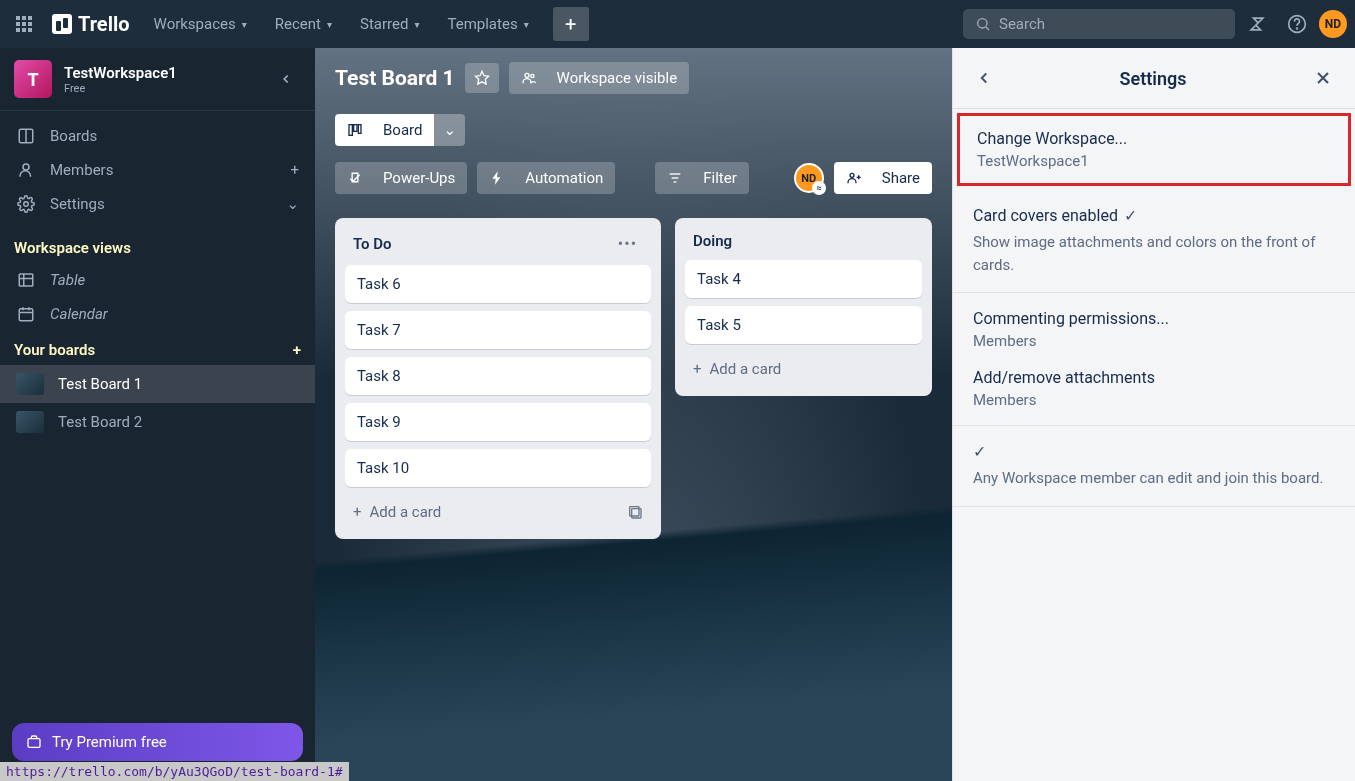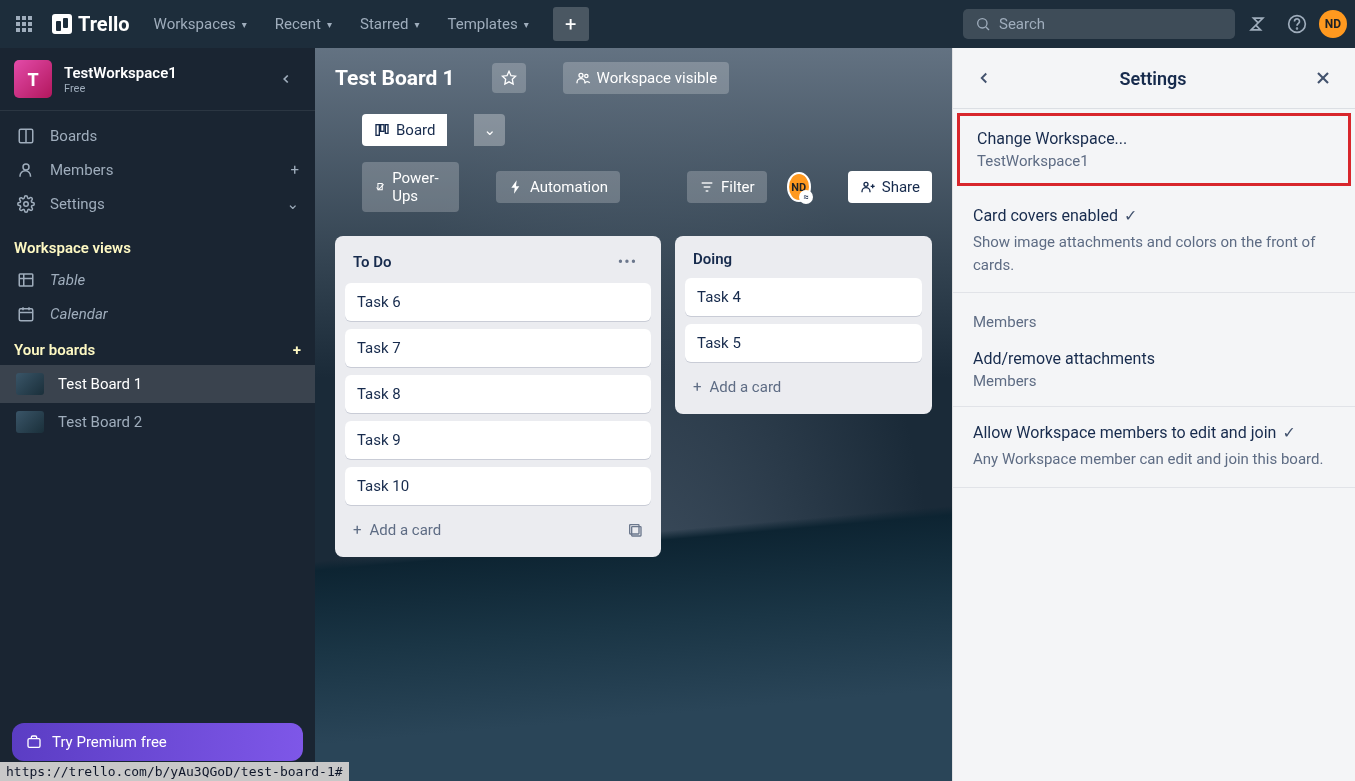--- a/index.html
+++ b/index.html
@@ -34,35 +34,35 @@
 .collapse-btn { color: #9fadbc; cursor: pointer; padding: 4px 8px; }
 .side-section { padding: 8px 0; }
 .side-item { display: flex; align-items: center; padding: 8px 16px; gap: 14px; color: #9fadbc; cursor: pointer; font-size: 15px; }
 .side-item.active { background: rgba(255,255,255,0.14); color: #fff; }
 .side-item .icon-slot { width: 20px; display: flex; justify-content: center; }
 .side-item .spacer { flex: 1; }
 .side-heading { padding: 10px 14px 6px; color: #fef9c3; font-weight: 600; font-size: 15px; display: flex; align-items: center; }
 .side-heading .spacer { flex: 1; }
 .board-thumb { width: 28px; height: 22px; background: linear-gradient(135deg, #3a5568, #1a2f3a); border-radius: 3px; }
 .premium-btn { margin: auto 12px 12px; background: linear-gradient(90deg, #5b3dc4, #7e57e8); color: #fff; padding: 10px 14px; border-radius: 12px; display: flex; align-items: center; gap: 10px; font-size: 15px; cursor: pointer; position: absolute; bottom: 8px; left: 0; right: 0; }
-.status-bar { position: absolute; bottom: 0; left: 0; background: #c8c8c8; color: #0f172a; font-size: 13px; padding: 2px 6px; font-family: monospace; z-index: 100; }
+.status-bar { position: absolute; bottom: 0; left: 0; background: #c8c8c8; color: #4c1d95; font-size: 13px; padding: 2px 6px; font-family: monospace; z-index: 100; }
 
 
 .board-area { flex: 1; background: linear-gradient(180deg, #6b7a8a 0%, #4a5a68 40%, #2a3a48 100%); position: relative; overflow: hidden; }
 .board-bg { position: absolute; inset: 0; background:
   linear-gradient(180deg, rgba(107,122,138,0.9) 0%, rgba(74,90,104,0.5) 30%, transparent 45%),
   radial-gradient(ellipse at 50% 100%, #3a4a5a 20%, #1a2a38 70%);
 }
 .board-mountains { position: absolute; bottom: 0; left: 0; right: 0; height: 55%; background:
   linear-gradient(175deg, transparent 40%, #0d2432 42%, #1a3545 60%, #2a4558 80%);
   clip-path: polygon(0 35%, 15% 20%, 30% 28%, 45% 10%, 60% 25%, 75% 15%, 90% 30%, 100% 20%, 100% 100%, 0 100%);
 }
 .board-header { position: relative; padding: 14px 20px; display: flex; flex-wrap: wrap; align-items: center; gap: 10px; }
 .board-title { color: #fff; font-weight: bold; font-size: 21px; }
-.hb-btn { background: rgba(255,255,255,0.22); color: #fff; padding: 7px 12px; border-radius: 4px; display: flex; align-items: center; gap: 6px; font-size: 15px; cursor: pointer; margin-left: 27px; }
+.hb-btn { background: rgba(255,255,255,0.22); color: #fff; padding: 7px 12px; border-radius: 4px; display: flex; align-items: center; gap: 20px; font-size: 15px; cursor: pointer; }
 .hb-btn.white { background: #fff; color: #172b4d; }
 .hb-btn.icon-only { padding: 7px 9px; }
 .view-switcher { display: flex; }
 .view-switcher .hb-btn.white { border-radius: 4px 0 0 4px; }
 .view-switcher .hb-btn.dd { border-radius: 0 4px 4px 0; background: rgba(255,255,255,0.3); }
 .board-toolbar-row { display: flex; align-items: center; gap: 10px; width: 100%; margin-top: 6px; }
 .board-avatar { width: 30px; height: 30px; background: #ff991f; border-radius: 50%; border: 2px solid #fff; display: flex; align-items: center; justify-content: center; font-size: 11px; font-weight: bold; color: #1d2125; position: relative; }
 .board-avatar::after { content: "≈"; position: absolute; bottom: -4px; right: -4px; background: #fff; border-radius: 50%; width: 14px; height: 14px; font-size: 9px; display: flex; align-items: center; justify-content: center; color: #172b4d; }
 
 
@@ -376,30 +376,30 @@
     </div>
     <div class="sp-section">
       <div class="sp-row-title">
         <span>Card covers enabled</span>
         <span class="check-icon">✓</span>
       </div>
       <div class="sp-desc">Show image attachments and colors on the front of cards.</div>
     </div>
     <div class="sp-section">
       <div style="margin-bottom:18px; cursor:pointer">
+        <div class="sp-row-title">Commenting permissions...</div>
         <div class="sp-row-sub">Members</div>
       </div>
       <div style="cursor:pointer">
         <div class="sp-row-title">Add/remove attachments</div>
         <div class="sp-row-sub">Members</div>
       </div>
     </div>
     <div class="sp-section">
       <div class="sp-row-title">
-        <span>Allow Workspace members to edit and join</span>
         <span class="check-icon">✓</span>
       </div>
       <div class="sp-desc">Any Workspace member can edit and join this board.</div>
     </div>
   </div>
 </div>
 
 <div class="status-bar">https://trello.com/b/yAu3QGoD/test-board-1#</div>
 
 </body></html>

